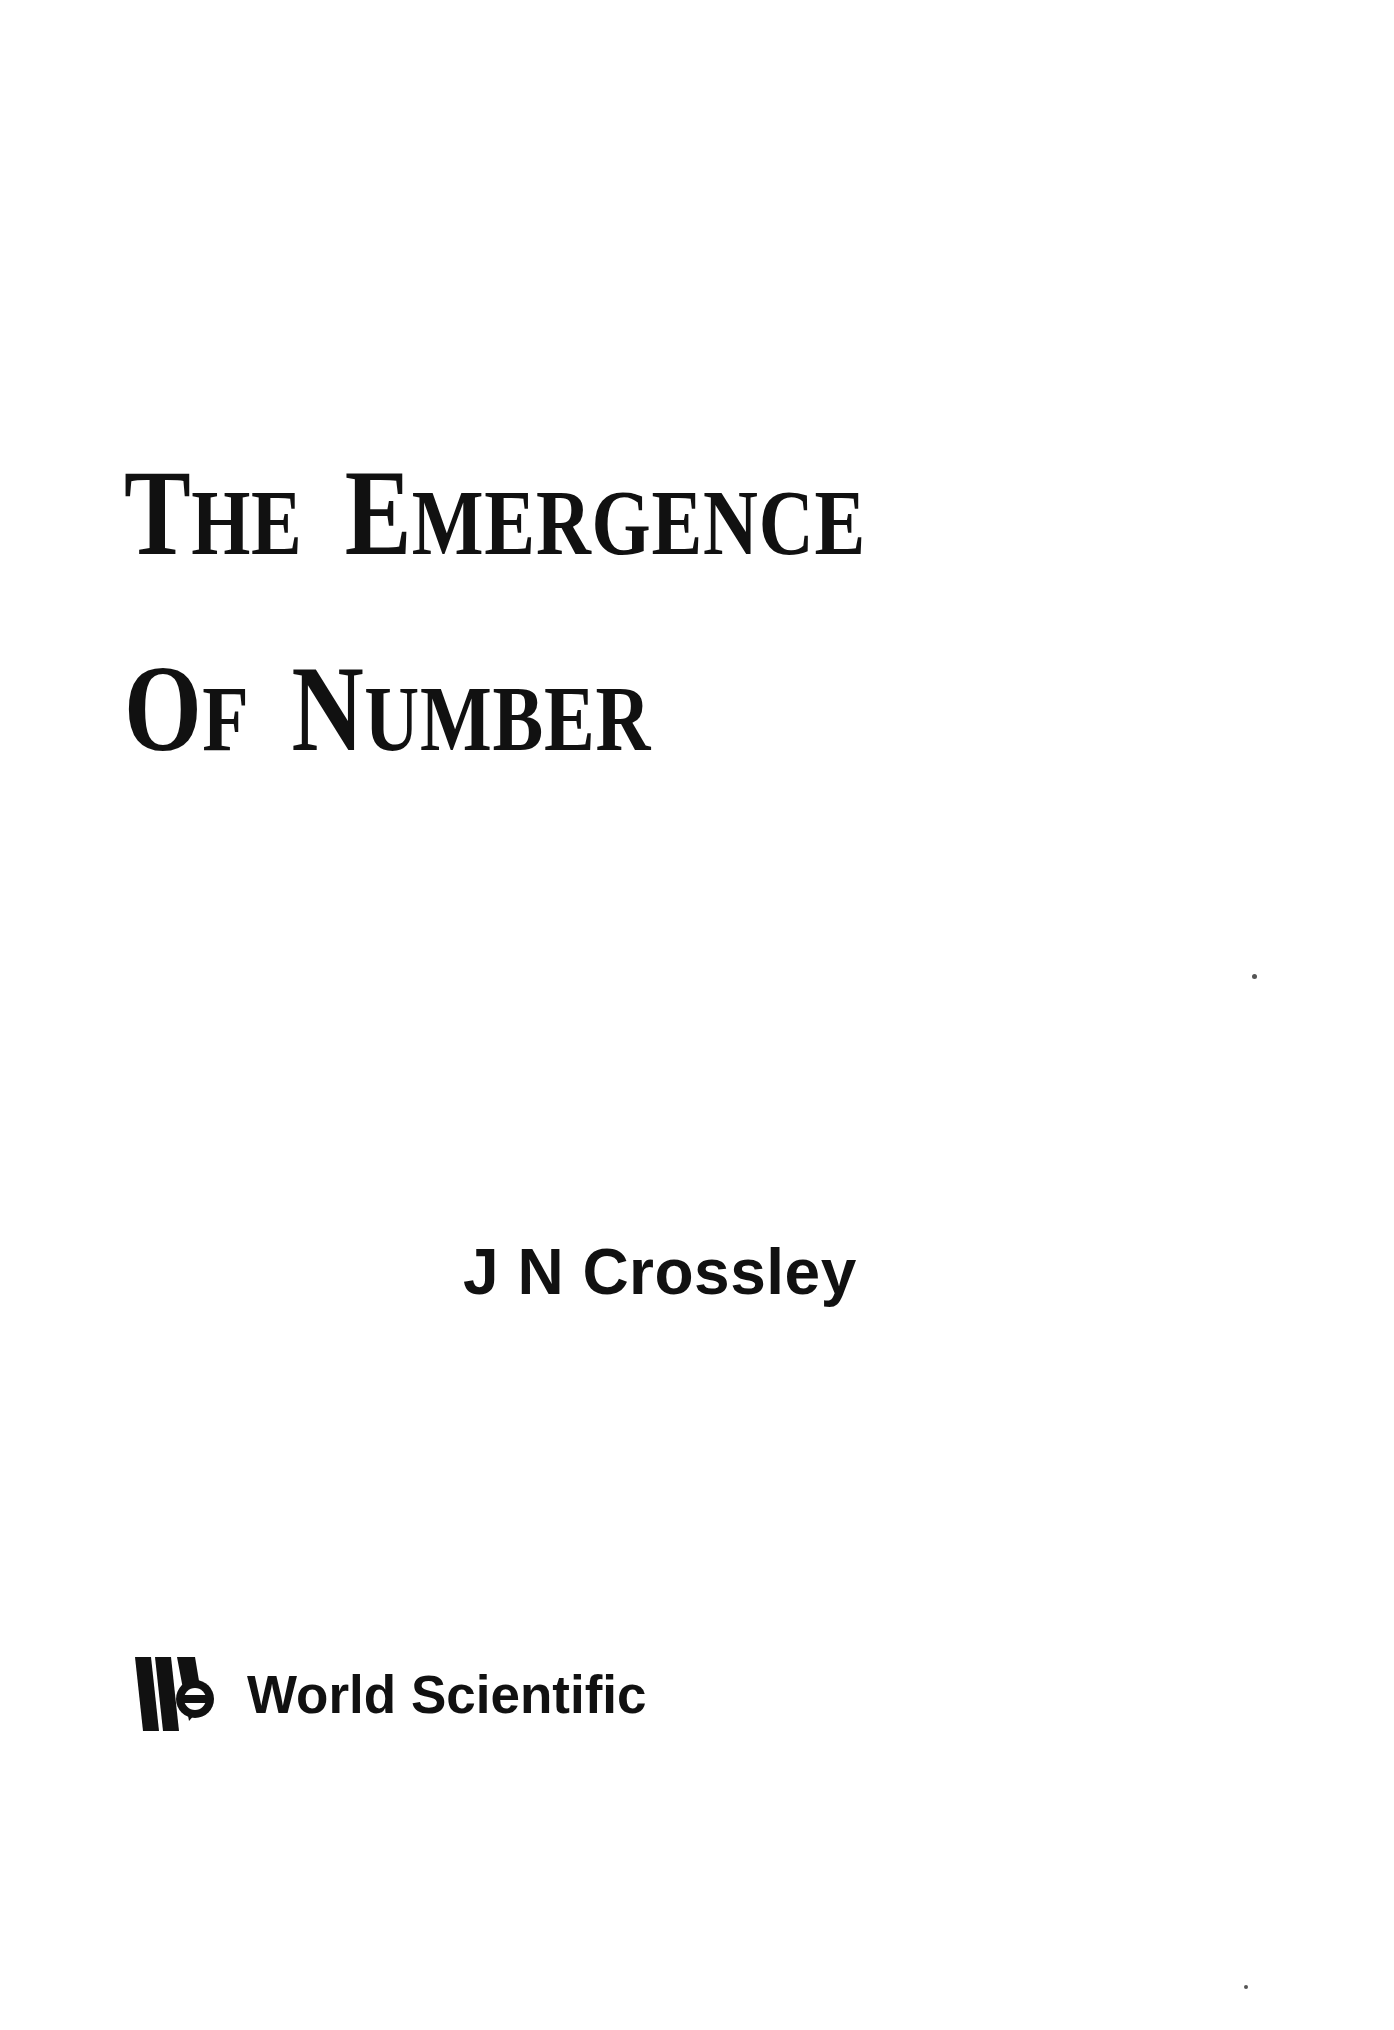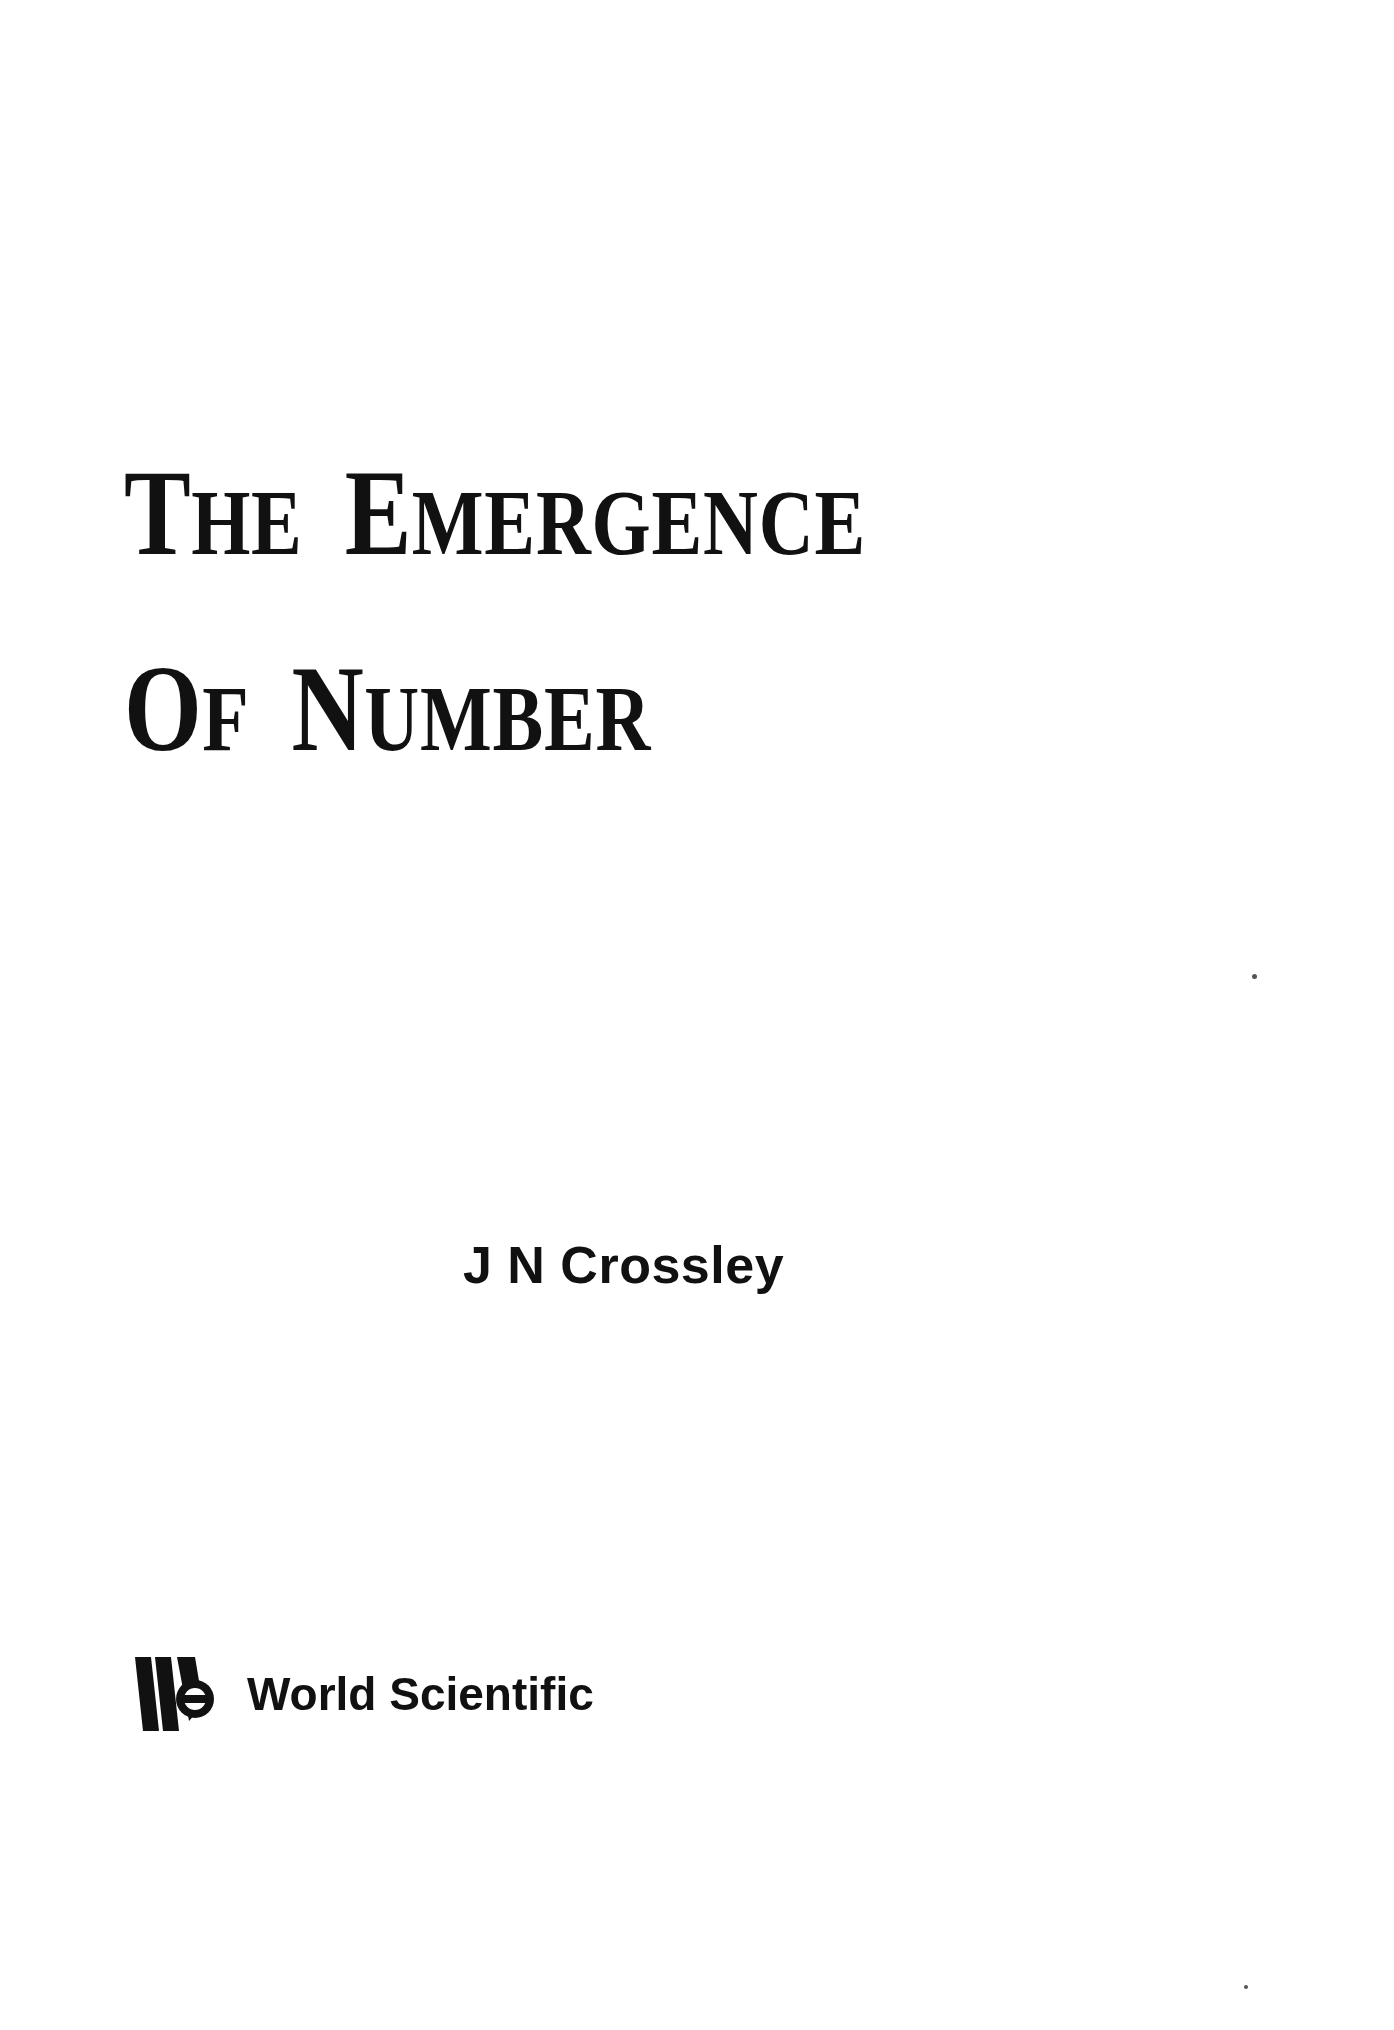--- a/index.html
+++ b/index.html
@@ -64,21 +64,21 @@
     width: 0.42em;
   }
 
   
   .author {
     position: absolute;
     left: 463px;
     top: 1235px;
     font-family: "Liberation Sans", sans-serif;
     font-weight: 700;
-    font-size: 52px;
+    font-size: 64px;
     color: #111111;
     letter-spacing: 0.5px;
     white-space: nowrap;
   }
 
   
   .publisher {
     position: absolute;
     left: 133px;
     top: 1655px;
@@ -87,21 +87,21 @@
     gap: 22px;
   }
   .publisher-logo {
     width: 92px;
     height: 78px;
     display: block;
   }
   .publisher-name {
     font-family: "Liberation Sans", sans-serif;
     font-weight: 700;
-    font-size: 46px;
+    font-size: 53px;
     color: #111111;
     letter-spacing: 0px;
     white-space: nowrap;
   }
 
   
   .speck {
     position: absolute;
     background: #555;
     border-radius: 50%;

